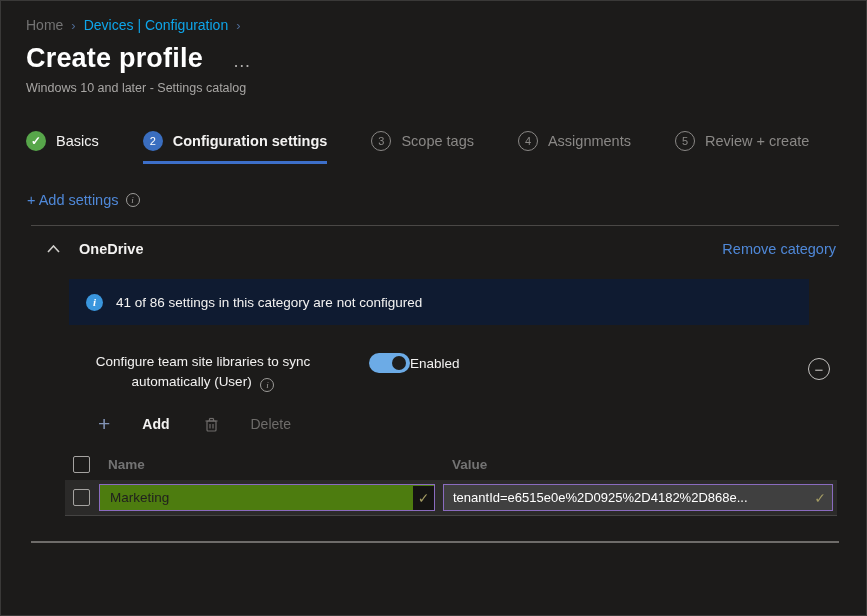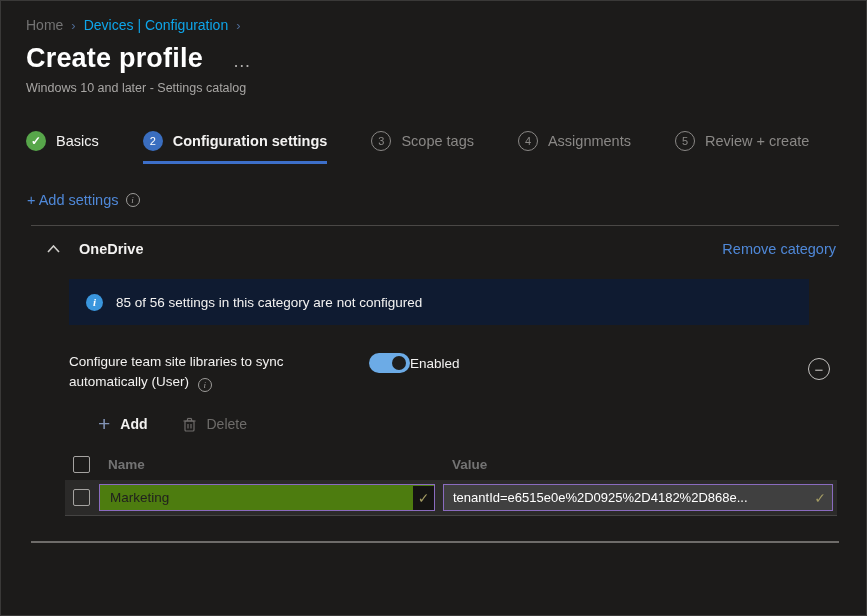--- a/index.html
+++ b/index.html
@@ -39,33 +39,33 @@
   .category-header { display:flex; align-items:center; margin:15px 30px 0 46px; }
   .chevron-btn { cursor:pointer; display:flex; align-items:center; }
   .category-name { margin-left:19px; font-size:14.5px; font-weight:600; color:#f3f2f1; }
   .remove-link { margin-left:auto; color:#4f88d8; font-size:14.5px; cursor:pointer; }
   
   .banner { margin:22px 0 0 68px; width:740px; height:46px; background:#0f1b31; display:flex; align-items:center; padding-left:17px; }
   .info-circle-filled { width:17px; height:17px; background:#3a96dd; border-radius:50%; color:#fff; font-size:11px; font-weight:bold; display:flex; align-items:center; justify-content:center; font-style:italic; font-family:"Liberation Serif", serif; flex:0 0 auto; }
   .banner-text { margin-left:13px; font-size:13.5px; color:#f3f2f1; }
   
   .setting-row { margin:27px 36px 0 68px; display:flex; align-items:flex-start; }
-  .setting-label { width:268px; font-size:13.5px; line-height:1.45; color:#f3f2f1; }
+  .setting-label { width:268px; font-size:13.5px; line-height:1.45; color:#f3f2f1;text-align:center; }
   .setting-label .info-circle-outline { margin-left:5px; position:relative; top:2px; display:inline-flex; }
   .toggle-group { display:flex; align-items:center; margin-left:32px; margin-top:1px; }
   .toggle { position:relative; width:41px; height:20px; border-radius:10px; background:#6cabe6; cursor:pointer; }
   .toggle-knob { position:absolute; right:4px; top:3px; width:14px; height:14px; border-radius:50%; background:#1e1d1c; }
   .toggle-state { font-size:13.5px; color:#f3f2f1; }
   .minus-btn { margin-left:auto; width:22px; height:22px; border:1.5px solid #c2c0be; border-radius:50%; color:#c2c0be; display:flex; align-items:center; justify-content:center; font-size:15px; line-height:1; cursor:pointer; margin-top:6px; }
   
   .libraries-heading { margin:30px 0 0 96px; font-size:16px; font-weight:bold; color:#ffffff; }
   .toolbar { margin:25px 0 0 97px; display:flex; align-items:center; gap:36px; }
   .toolbar-btn { display:flex; align-items:center; gap:10px; cursor:pointer; }
   .plus-glyph { color:#8293b5; font-size:21px; line-height:16px; font-weight:400; }
-  .toolbar-btn .btn-label { font-size:14px; font-weight:600; color:#f3f2f1; }
+  .toolbar-btn .btn-label { font-size:14px; font-weight:600; color:#f3f2f1;margin-left:22px; }
   .toolbar-btn.disabled { cursor:default; }
   .toolbar-btn.disabled .btn-label { color:#6e6c6a; font-weight:400; }
   
   .lib-table { margin:16px 0 0 64px; width:772px; font-size:13.5px; }
   .t-header { display:flex; align-items:center; height:32px; }
   .t-row { display:flex; align-items:center; height:36px; background:#2b2a29; border-bottom:1px solid #454443; }
   .col-check { width:34px; display:flex; align-items:center; padding-left:8px; }
   .col-name { width:344px; display:flex; align-items:center; }
   .col-value { flex:1; display:flex; align-items:center; }
   .t-header .col-name, .t-header .col-value { padding-left:9px; font-weight:bold; color:#737373; }
@@ -132,21 +132,21 @@
       <svg width="13" height="8" viewBox="0 0 13 8">
           <polyline points="1,7 6.5,1 12,7" fill="none" stroke="#d0cecb" stroke-width="1.6"></polyline>
         </svg>
     </span>
     <span class="category-name">OneDrive</span>
     <span class="remove-link">Remove category</span>
   </div>
 
   <div class="banner">
     <span class="info-circle-filled">i</span>
-    <span class="banner-text">85 of 56 settings in this category are not configured</span>
+    <span class="banner-text">41 of 86 settings in this category are not configured</span>
   </div>
 
   <div class="setting-row">
     <div class="setting-label">
       <span>Configure team site libraries to sync automatically (User)</span>
       <span class="info-circle-outline">i</span>
     </div>
     <div class="toggle-group">
       <div class="toggle">
         <div class="toggle-knob"></div>

